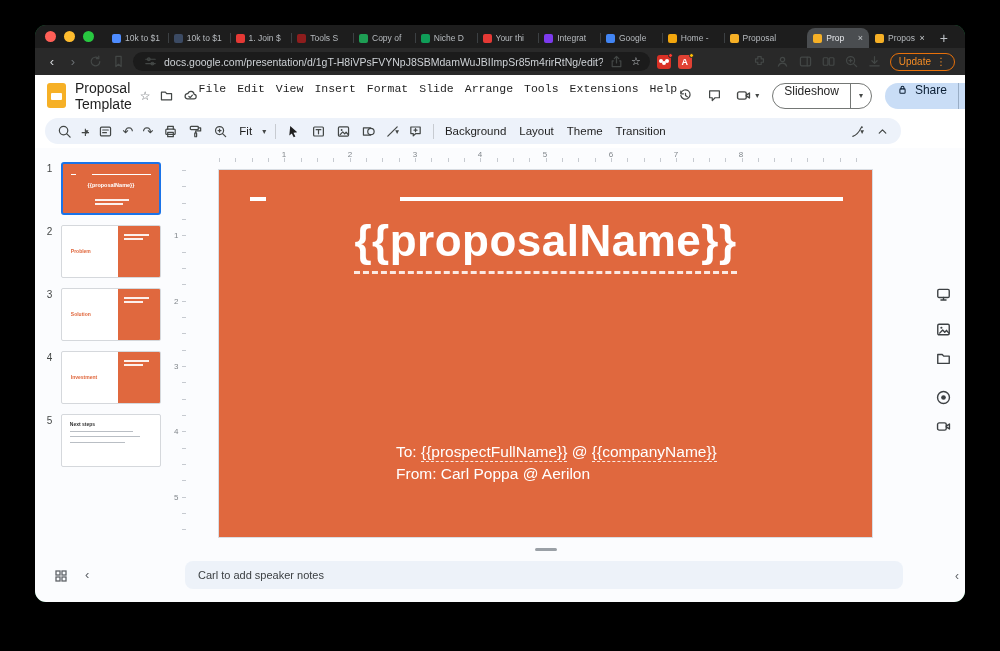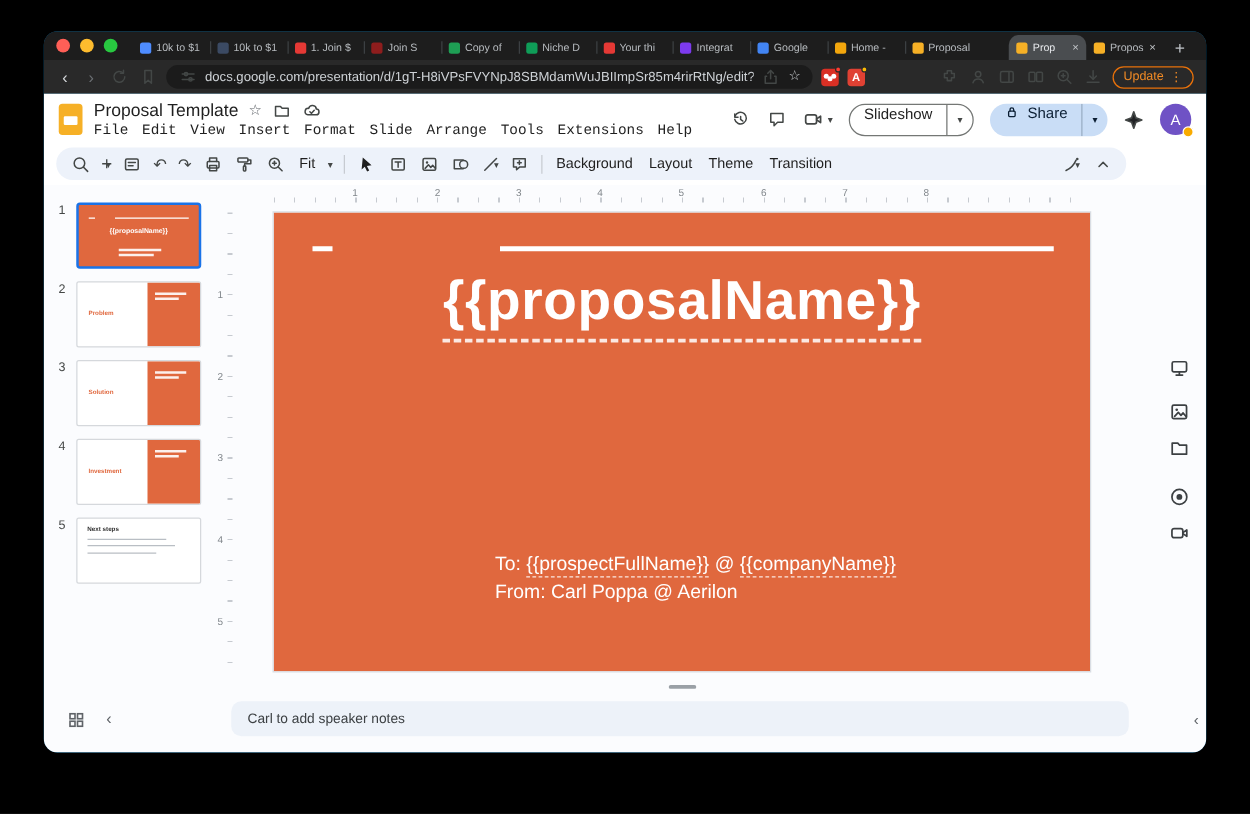--- a/index.html
+++ b/index.html
@@ -1,19 +1,19 @@
 <!DOCTYPE html>
 <html style="--orange: #e0683e; --blue: #1a73e8;"><head>
 <meta charset="utf-8">
 <style>
 * { margin:0; padding:0; box-sizing:border-box; }
 html,body { width:1000px; height:651px; background:#000; font-family:"Liberation Sans", sans-serif; overflow:hidden; }
 :root { --orange:#e0683e; --blue:#1a73e8; }
 
-.window { position:absolute; left:35px; top:25px; width:930px; height:577px; border-radius:11px; overflow:hidden; background:#0369a1; box-shadow:0 12px 40px rgba(0,0,0,.65); }
+.window { position:absolute; left:35px; top:25px; width:930px; height:577px; border-radius:11px; overflow:hidden; background:#15803d; box-shadow:0 12px 40px rgba(0,0,0,.65); }
 
 
 .tabstrip { height:23px; background:#1d1d1d; display:flex; align-items:flex-end; padding:0 8px 0 10px; }
 .traffic { display:flex; gap:8px; margin:0 12px 6px 0; }
 .light { width:11px; height:11px; border-radius:50%; }
 .l-red{background:#ff5f57}.l-yellow{background:#febc2e}.l-green{background:#28c840}
 .tabs { display:flex; flex:1; min-width:0; height:20px; }
 .tab { width:63px; display:flex; align-items:center; gap:4px; padding:0 6px; color:#b7bbbf; font-size:8.5px; border-radius:8px 8px 0 0; position:relative; min-width:0; }
 .tab + .tab::before { content:""; position:absolute; left:0; top:5px; bottom:5px; width:1px; background:#3c4043; }
 .tab.active { background:#4a4d50; color:#e8eaed;margin-left:22px; }
@@ -34,21 +34,21 @@
 .ext { width:14px; height:14px; border-radius:3px; position:relative; flex:none; display:flex; align-items:center; justify-content:center; color:#fff; font-size:9px; font-weight:bold; }
 .badge { position:absolute; right:-2px; top:-2px; width:5px; height:5px; border-radius:50%; border:1px solid #292929; }
 .paw-dot { width:4px; height:4px; background:#fff; border-radius:50%; box-shadow:-3px -2px 0 #fff, 3px -2px 0 #fff; margin-top:3px; }
 .addr-spacer { width:46px; flex:none; }
 .update { height:18px; border:1px solid #e8710a; border-radius:9px; color:#f28b25; font-size:10px; display:flex; align-items:center; gap:5px; padding:0 8px; flex:none; }
 
 
 .apphead { height:41px; background:#fff; display:flex; align-items:center; padding:0 12px; }
 .slides-logo { width:19px; height:25px; background:#f6b026; border-radius:3px; margin-right:9px; position:relative; flex:none; }
 .slides-logo::after { content:""; position:absolute; left:4px; right:4px; top:10px; height:7px; background:#fff; border-radius:1px; }
-.titleblock { display:flex; flex-direction:column; }
+.titleblock { display:flex; }
 .titlerow { display:flex; align-items:center; gap:8px; }
 .doctitle { font-size:14px; color:#1f1f1f; }
 .mini-ic { font-size:12px; color:#5f6368; line-height:1; }
 .hi { width:14px; height:14px; stroke:#5f6368; fill:none; stroke-width:1.2; stroke-linecap:round; stroke-linejoin:round; }
 .menurow { display:flex; gap:11px; font-size:11.5px; color:#1f1f1f; margin-top:2px;font-family:Liberation Mono, monospace; }
 .headright { margin-left:auto; display:flex; align-items:center; gap:13px; }
 .ha { width:17px; height:17px; stroke:#444746; fill:none; stroke-width:1.3; stroke-linecap:round; stroke-linejoin:round; }
 .pillbtn { height:26px; border:1px solid #747775; border-radius:14px; display:flex; align-items:center; font-size:12px; color:#1f1f1f; overflow:hidden; background:#fff; }
 .pill-main { padding:0 11px; display:flex; align-items:flex-start; gap:6px; height:100%; }
 .pill-caret { padding:0 8px; border-left:1px solid #747775; font-size:8px; height:100%; display:flex; align-items:center; color:#444746; }
@@ -137,21 +137,21 @@
       <div class="tab">
           <span class="fav" style="background: rgb(59, 74, 99);"></span>
           <span class="tab-label">10k to $1</span>
         </div>
       <div class="tab">
           <span class="fav" style="background: rgb(229, 57, 53);"></span>
           <span class="tab-label">1. Join $</span>
         </div>
       <div class="tab">
           <span class="fav" style="background: rgb(142, 29, 29);"></span>
-          <span class="tab-label">Join S</span>
+          <span class="tab-label">Tools S</span>
         </div>
       <div class="tab">
           <span class="fav" style="background: rgb(30, 158, 84);"></span>
           <span class="tab-label">Copy of</span>
         </div>
       <div class="tab">
           <span class="fav" style="background: rgb(15, 157, 88);"></span>
           <span class="tab-label">Niche D</span>
         </div>
       <div class="tab">

